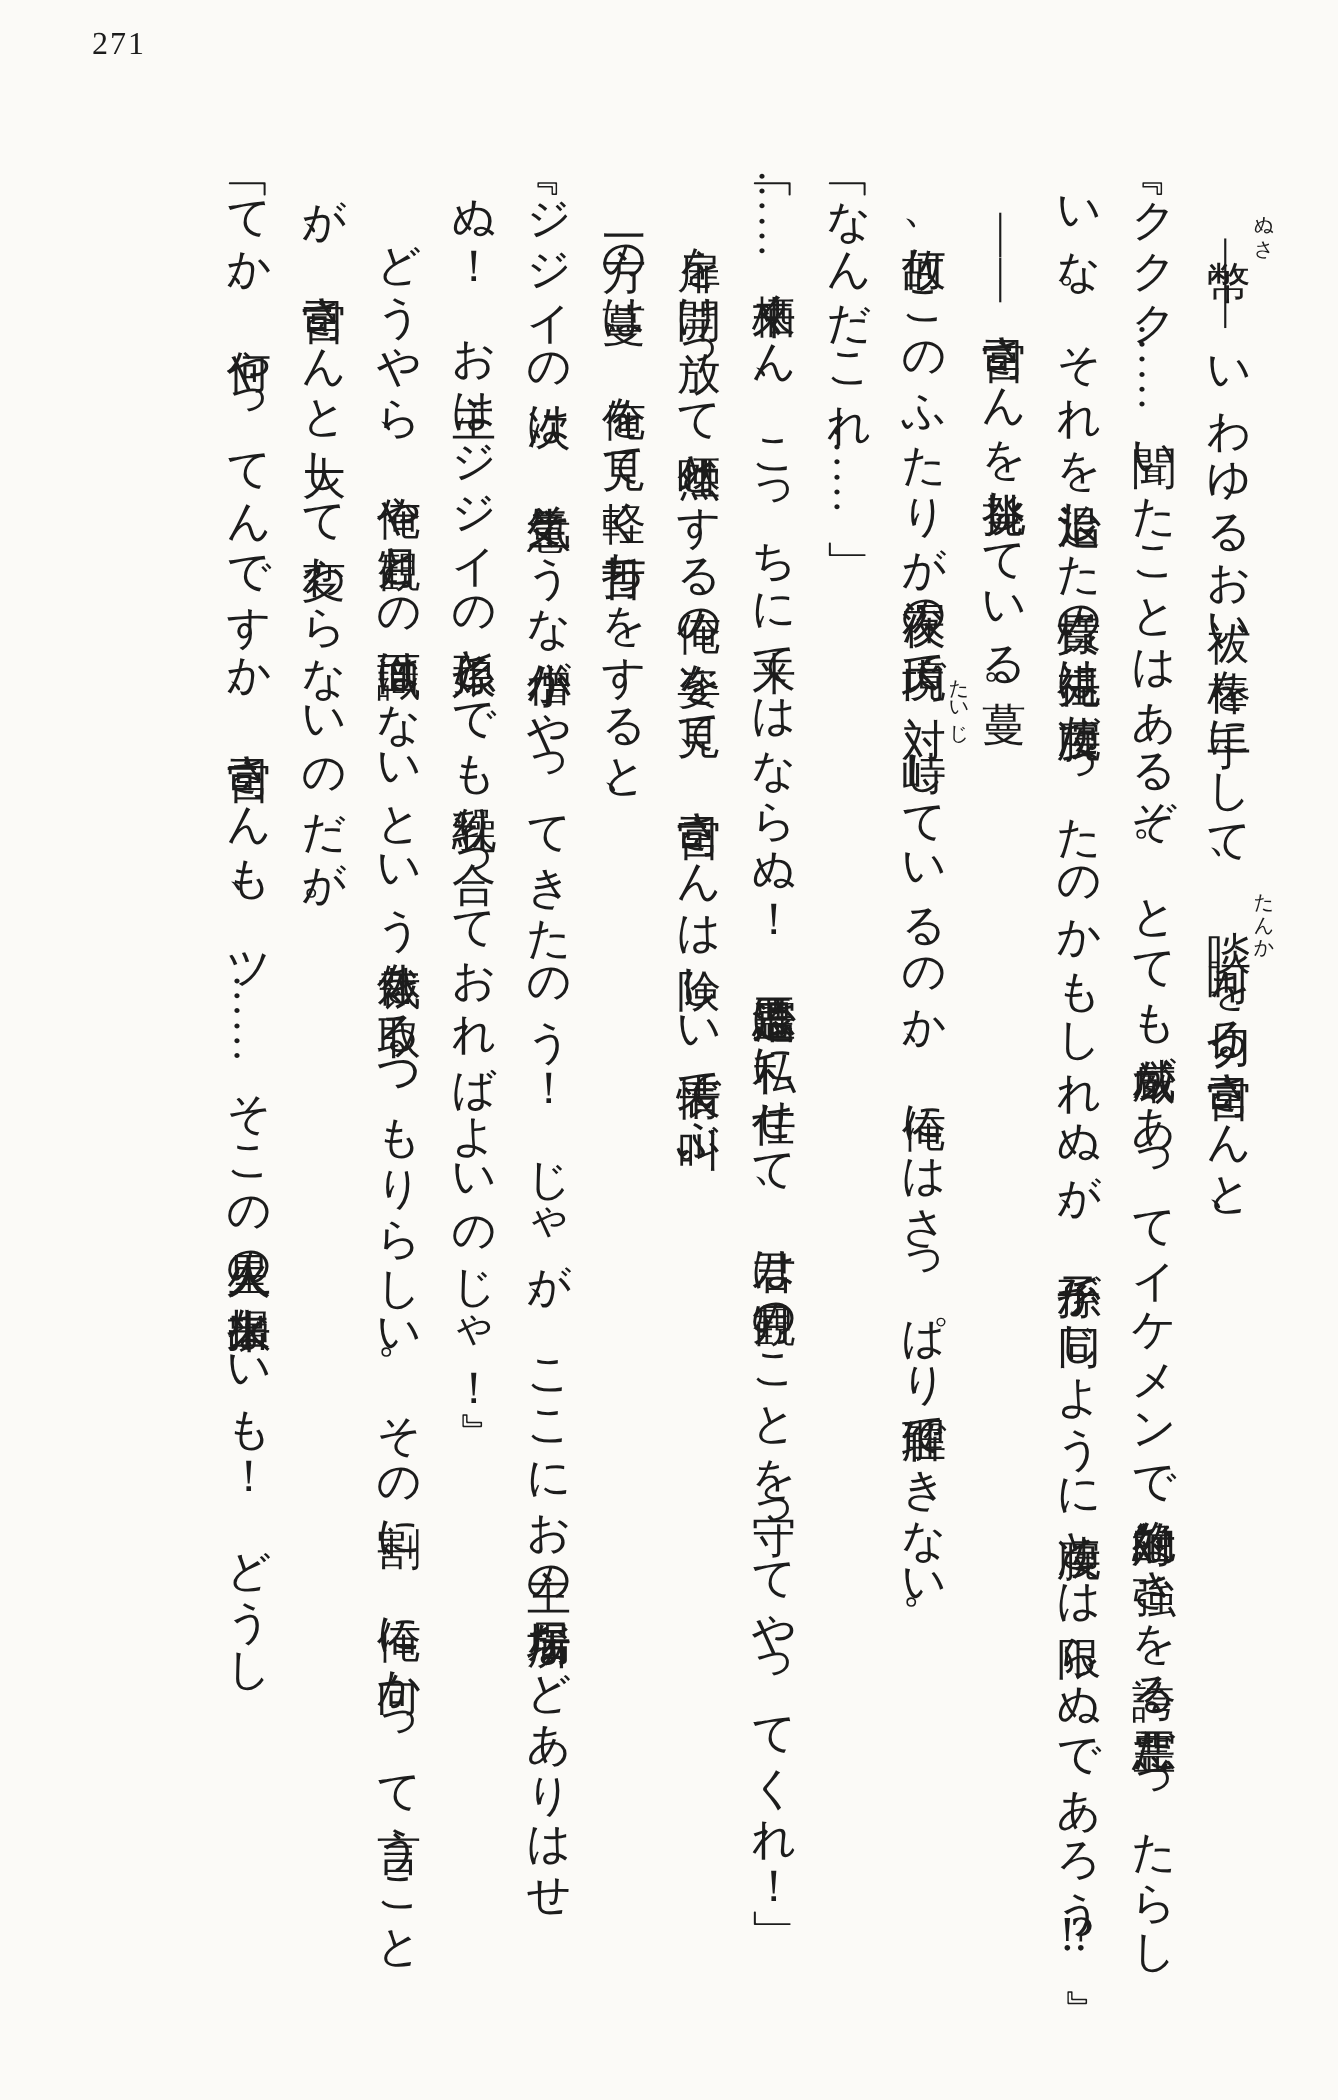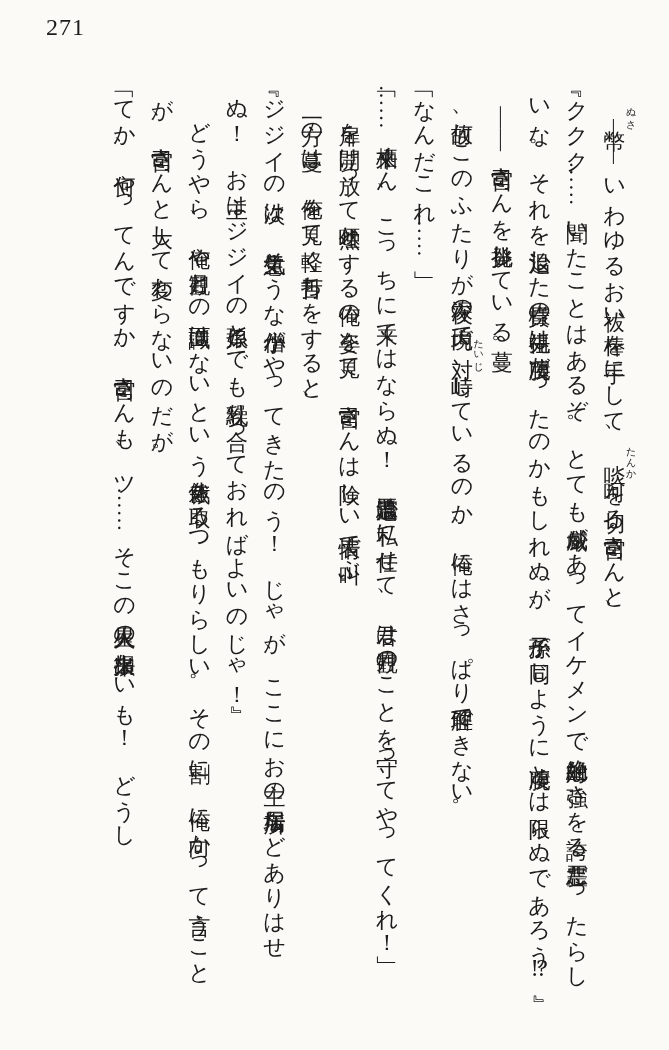--- a/index.html
+++ b/index.html
@@ -14,21 +14,21 @@
     font-family: "Liberation Serif", "DejaVu Serif", serif;
   }
   .page {
     position: absolute;
     inset: 0;
   }
   .page-number {
     position: absolute;
     left: 46px;
     top: 14px;
-    font-size: 24px;
+    font-size: 16px;
     letter-spacing: 1px;
     font-family: "Liberation Serif", "DejaVu Serif", serif;
   }
   .text-block {
     position: absolute;
     top: 84px;
     right: 33px;
     height: 906px;
     writing-mode: vertical-rl;
     text-orientation: mixed;

